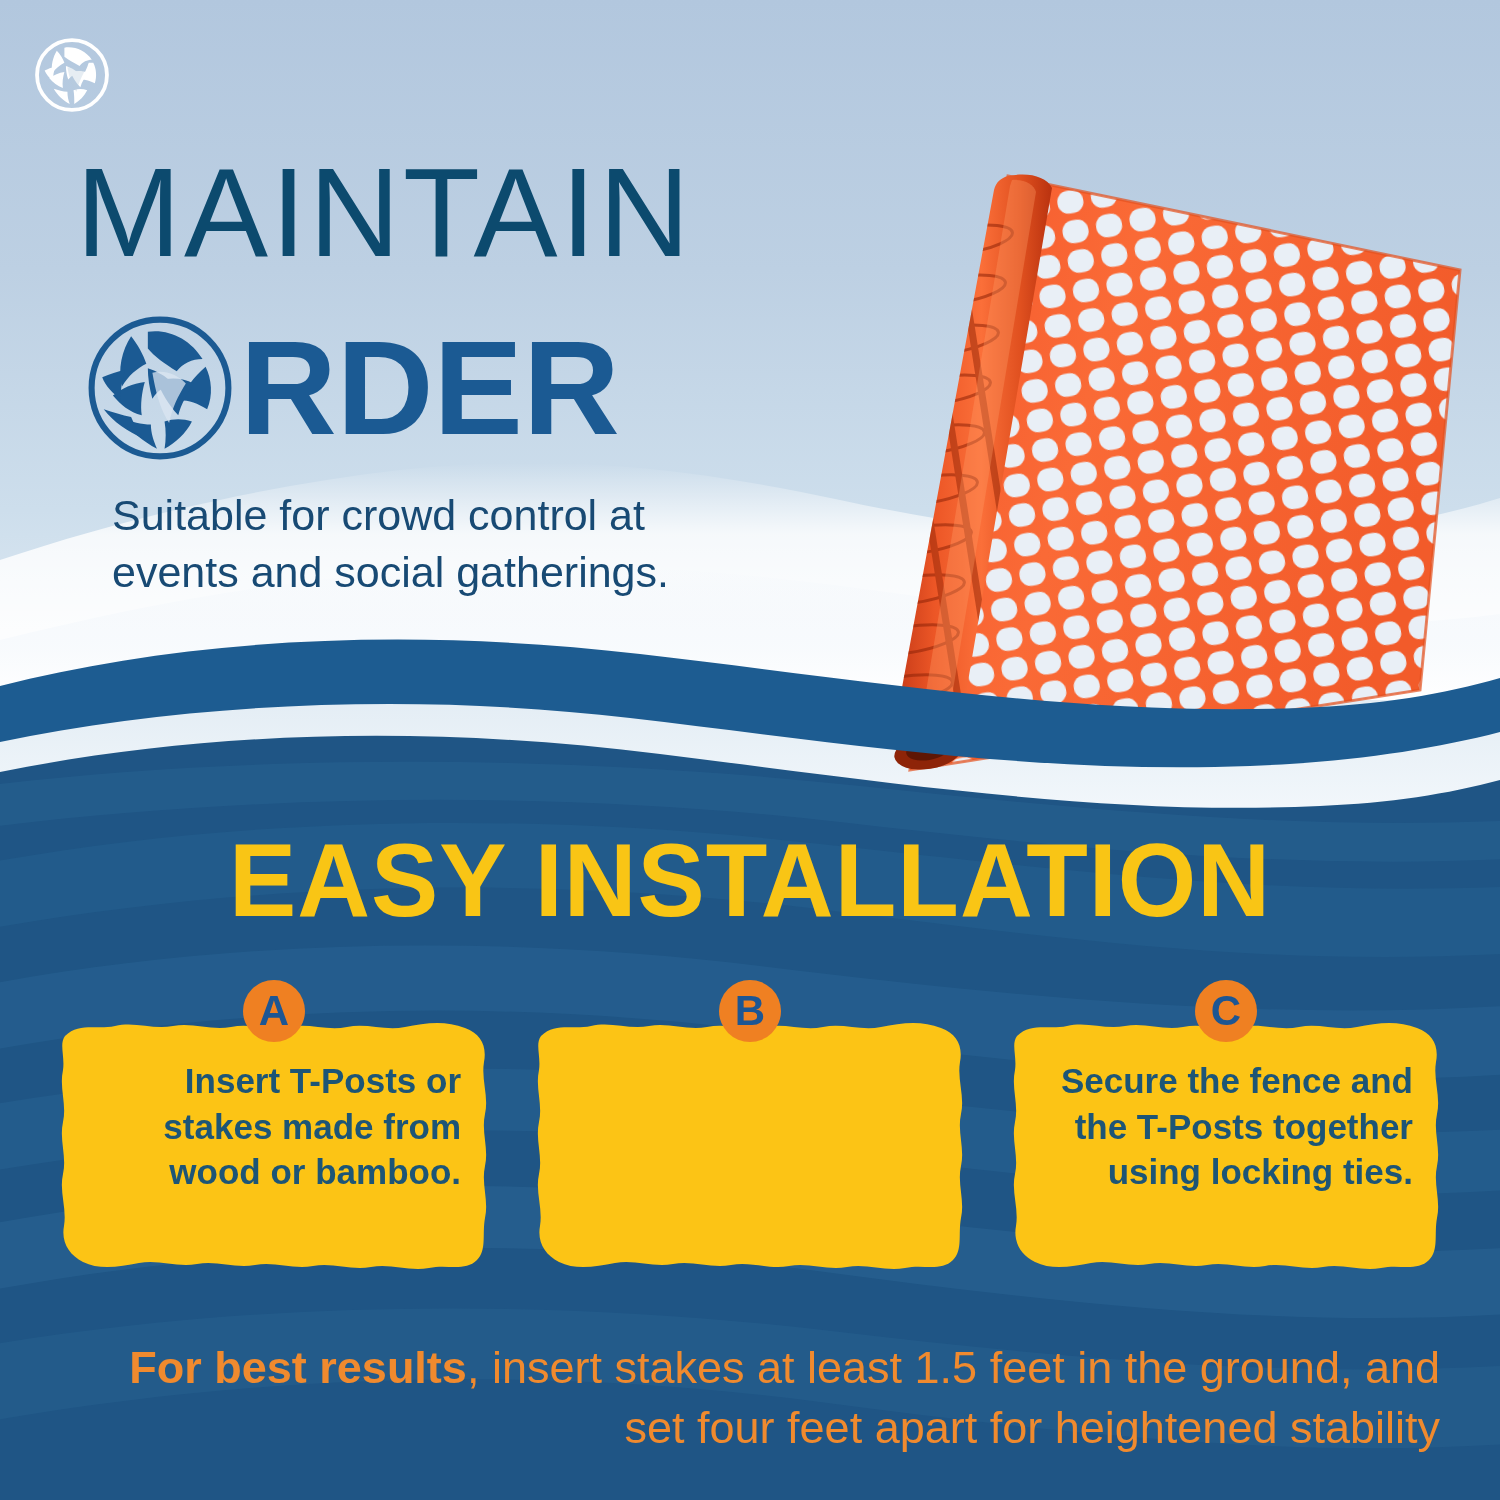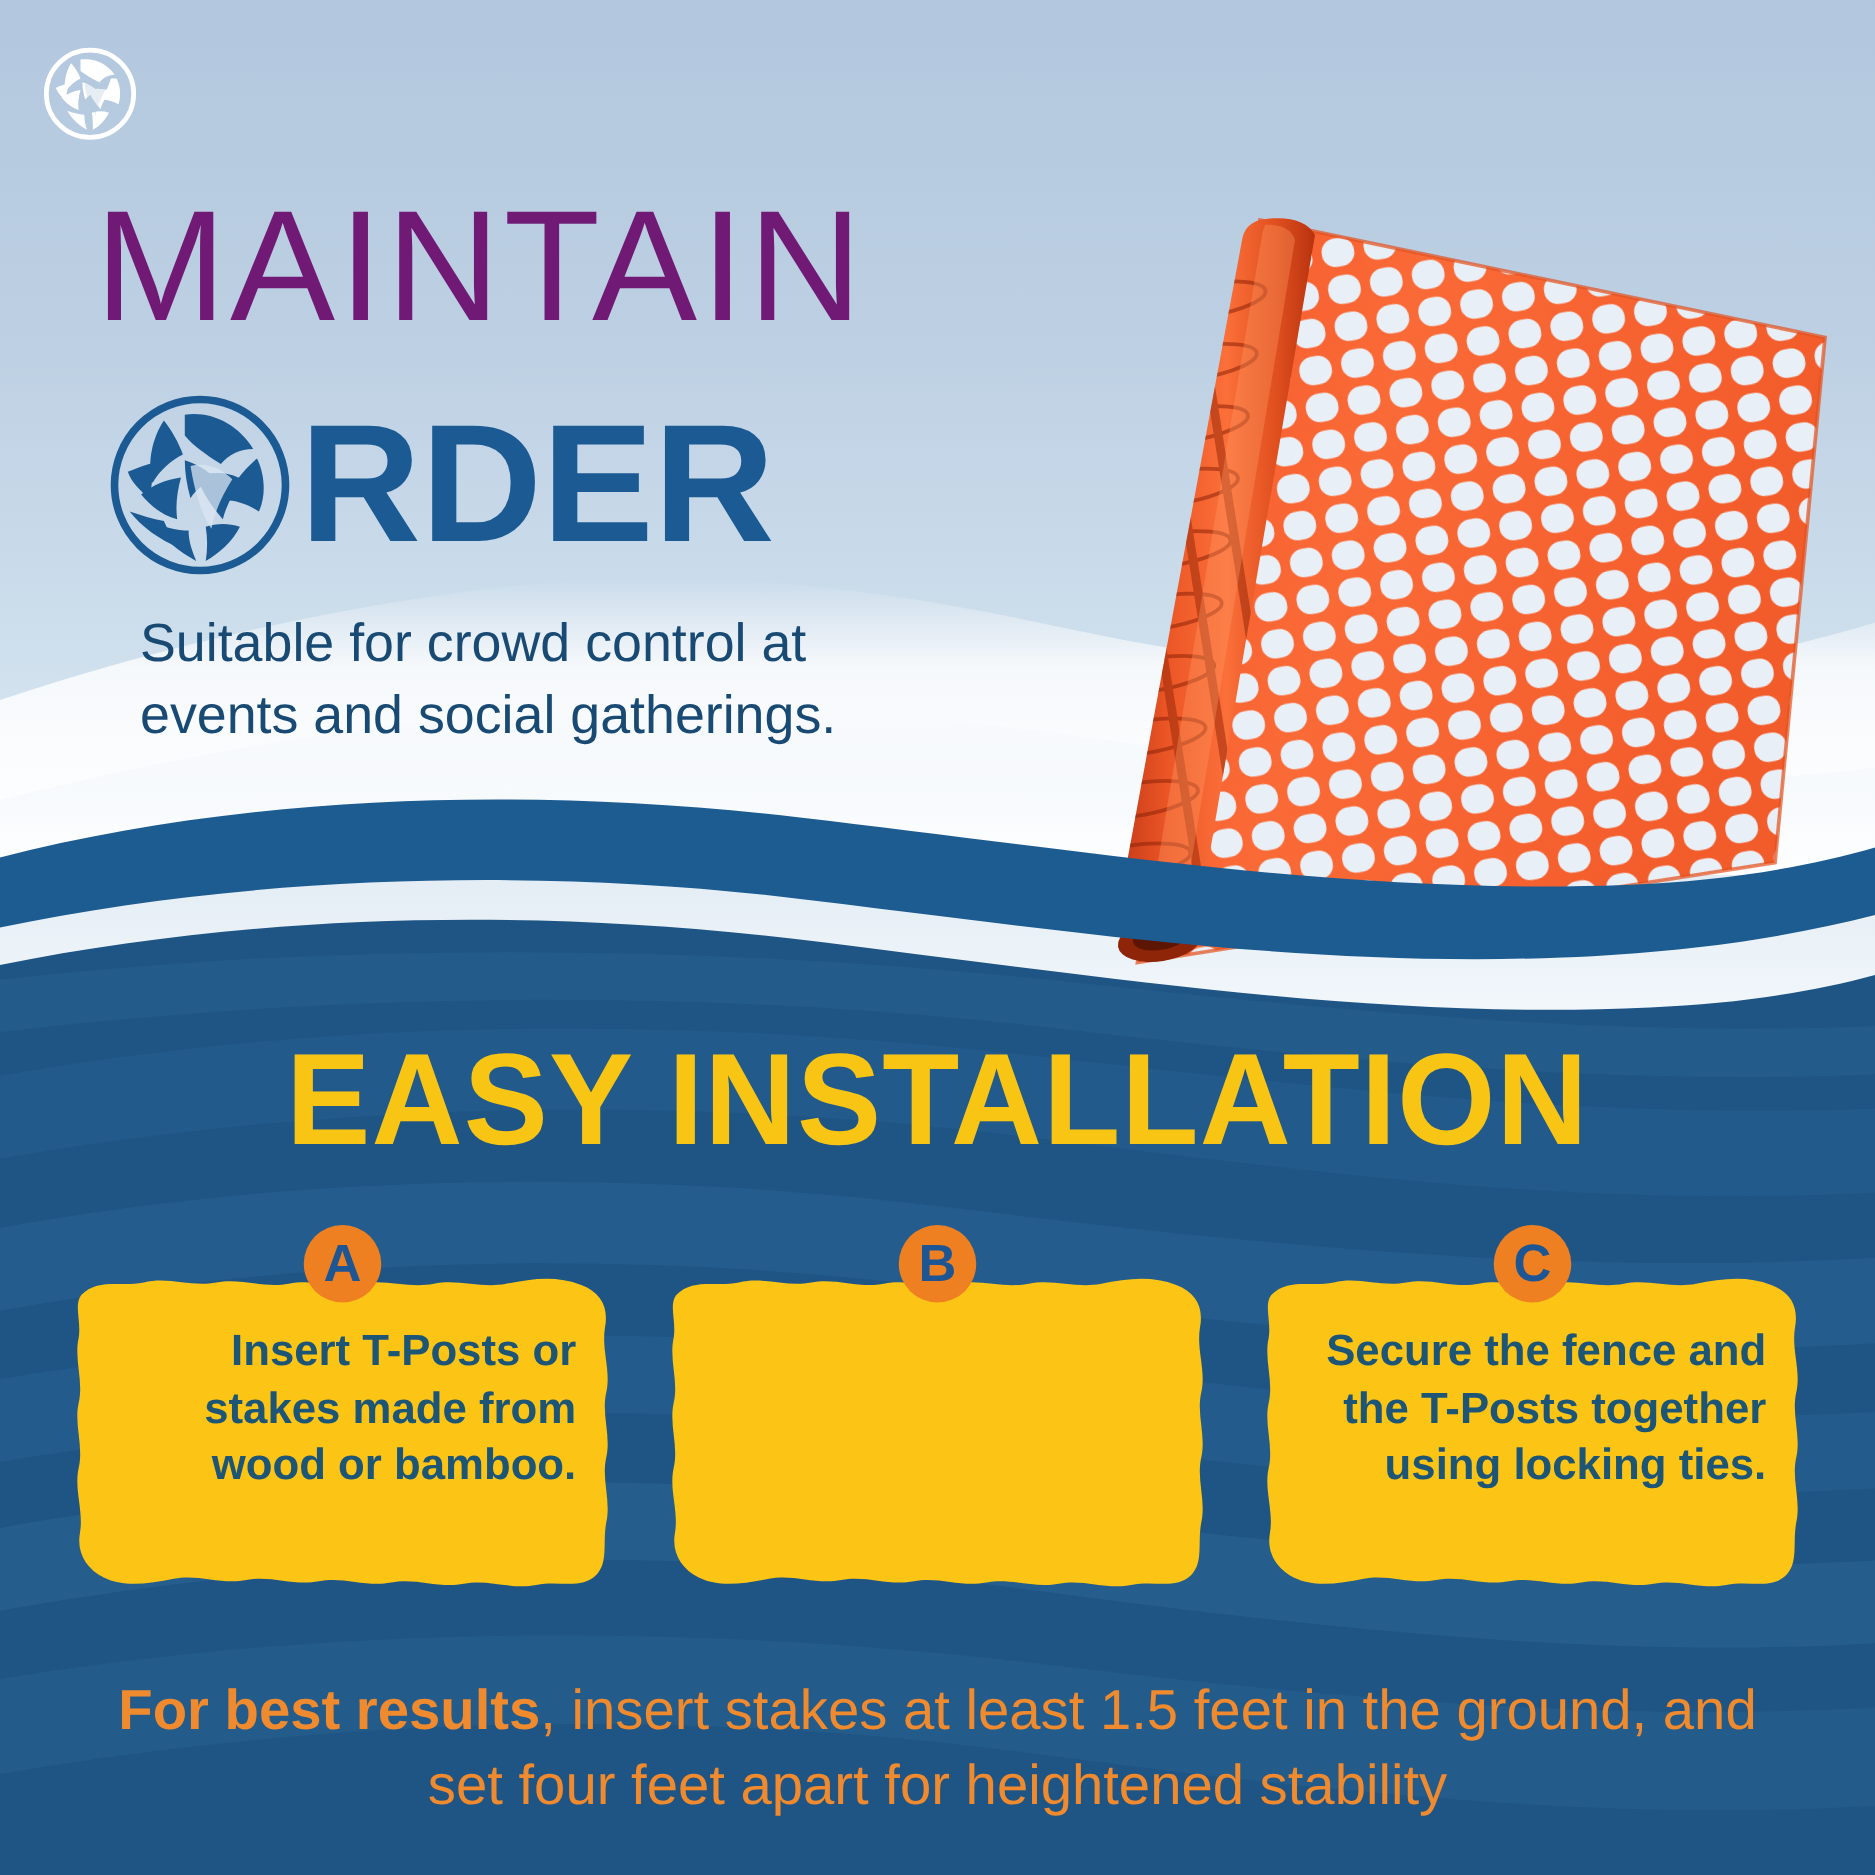--- a/index.html
+++ b/index.html
@@ -61,21 +61,21 @@
     height: 76px;
   }
 
   
   #headline-maintain {
     position: absolute;
     left: 76px;
     top: 150px;
     font-size: 126px;
     line-height: 1;
-    color: #701a75;
+    color: #0c4a6e;
     letter-spacing: 3px;
     font-weight: normal;
     white-space: nowrap;
     font-family: "Liberation Sans", sans-serif;
   }
 
   #headline-order-row {
     position: absolute;
     left: 84px;
     top: 308px;
@@ -201,21 +201,21 @@
     z-index: 2;
     font-family: "Liberation Sans", sans-serif;
   }
 
   
   #footer-note {
     position: absolute;
     left: 60px;
     top: 1338px;
     width: 1380px;
-    text-align: center;
+    text-align: right;
     font-size: 45px;
     line-height: 1.34;
     color: #f08a2e;
     font-family: "Liberation Sans", sans-serif;
   }
   #footer-lead {
     font-weight: bold;
   }
 </style>
 </head>

